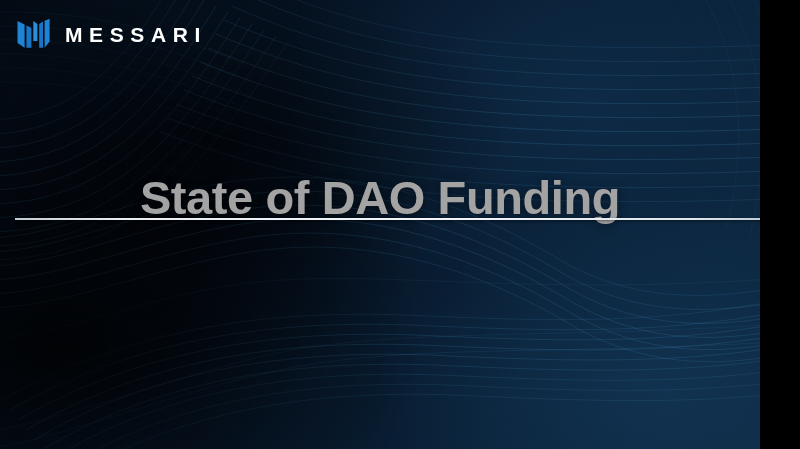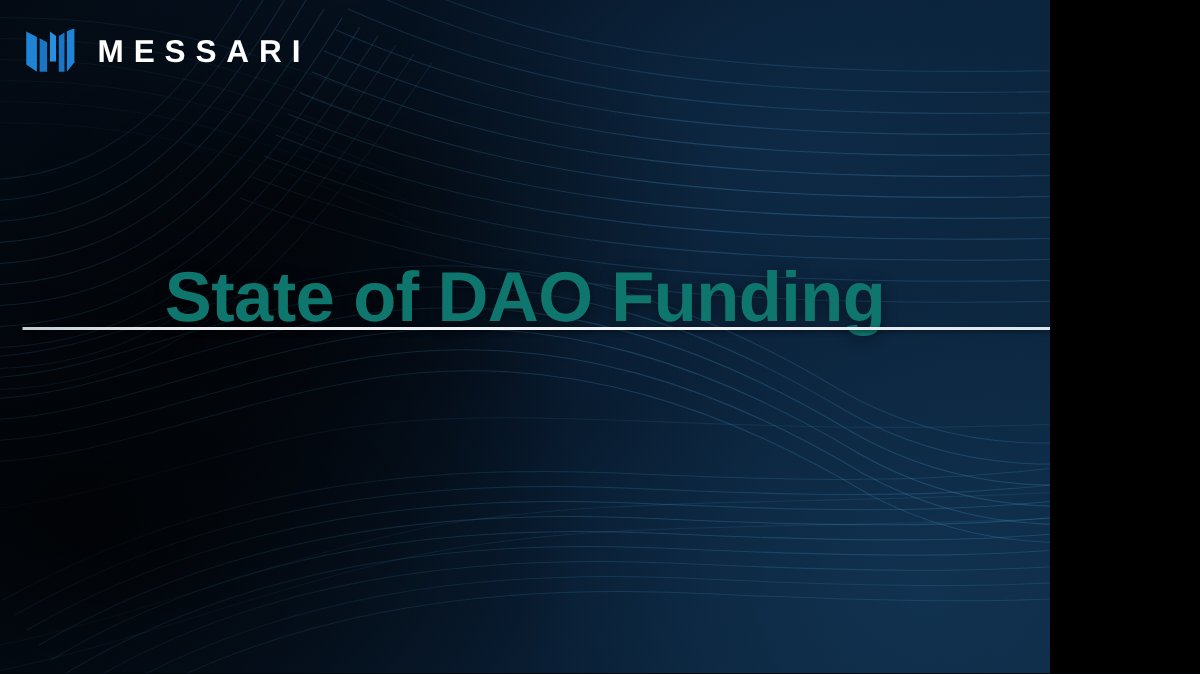--- a/index.html
+++ b/index.html
@@ -2,21 +2,21 @@
 <html><head>
 <meta charset="utf-8">
 <style>
   html, body {
     margin: 0;
     padding: 0;
     background: #000;
   }
   #slide {
     position: relative;
-    width: 700px;
+    width: 760px;
     height: 449px;
     overflow: hidden;
     background: #050d18;
     font-family: "Liberation Sans", sans-serif;
   }
 
   
   .bg-base {
     position: absolute;
     inset: 0;
@@ -71,21 +71,21 @@
     font-family: "Liberation Sans", sans-serif;
   }
 
   
   .title {
     position: absolute;
     left: 0;
     right: 0;
     top: 142px;
     text-align: center;
-    color: #0f766e;
+    color: #a3a3a3;
     font-size: 47px;
     font-weight: 700;
     letter-spacing: -0.4px;
     line-height: 1.08;
     font-family: "Liberation Sans", sans-serif;
     text-shadow: 0 1px 10px rgba(0,0,0,0.45);
   }
 
   
   .divider {

